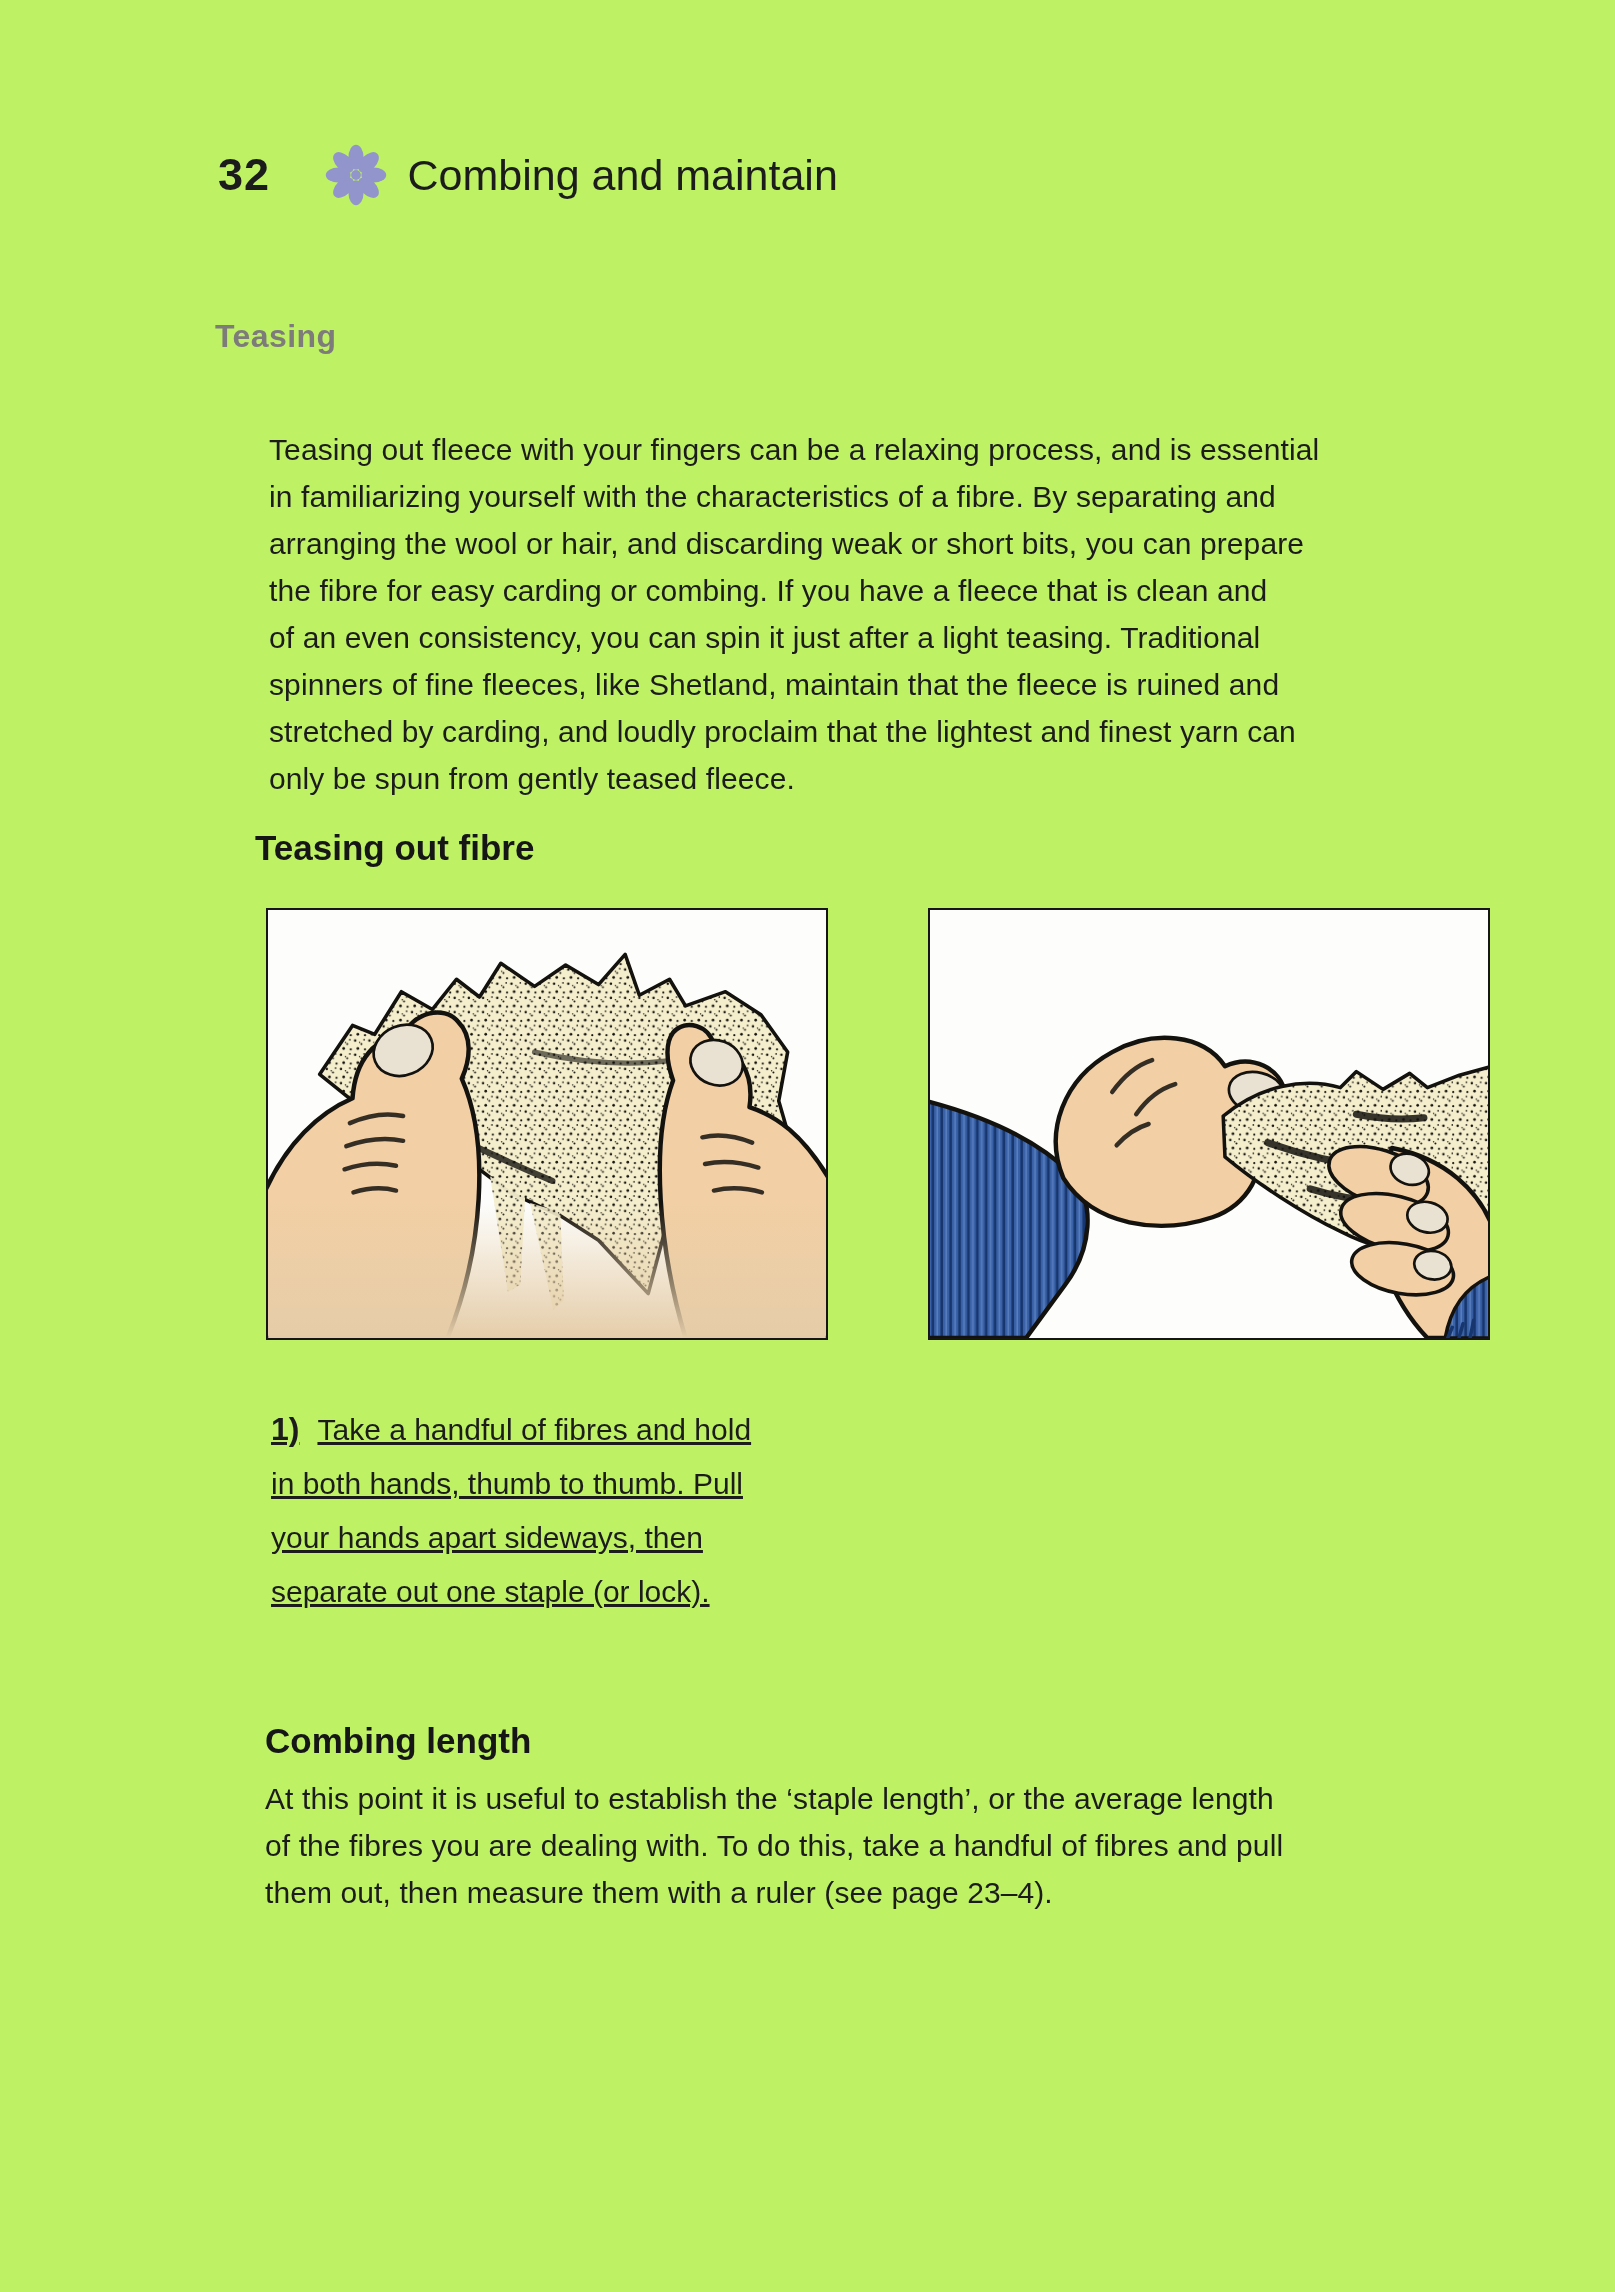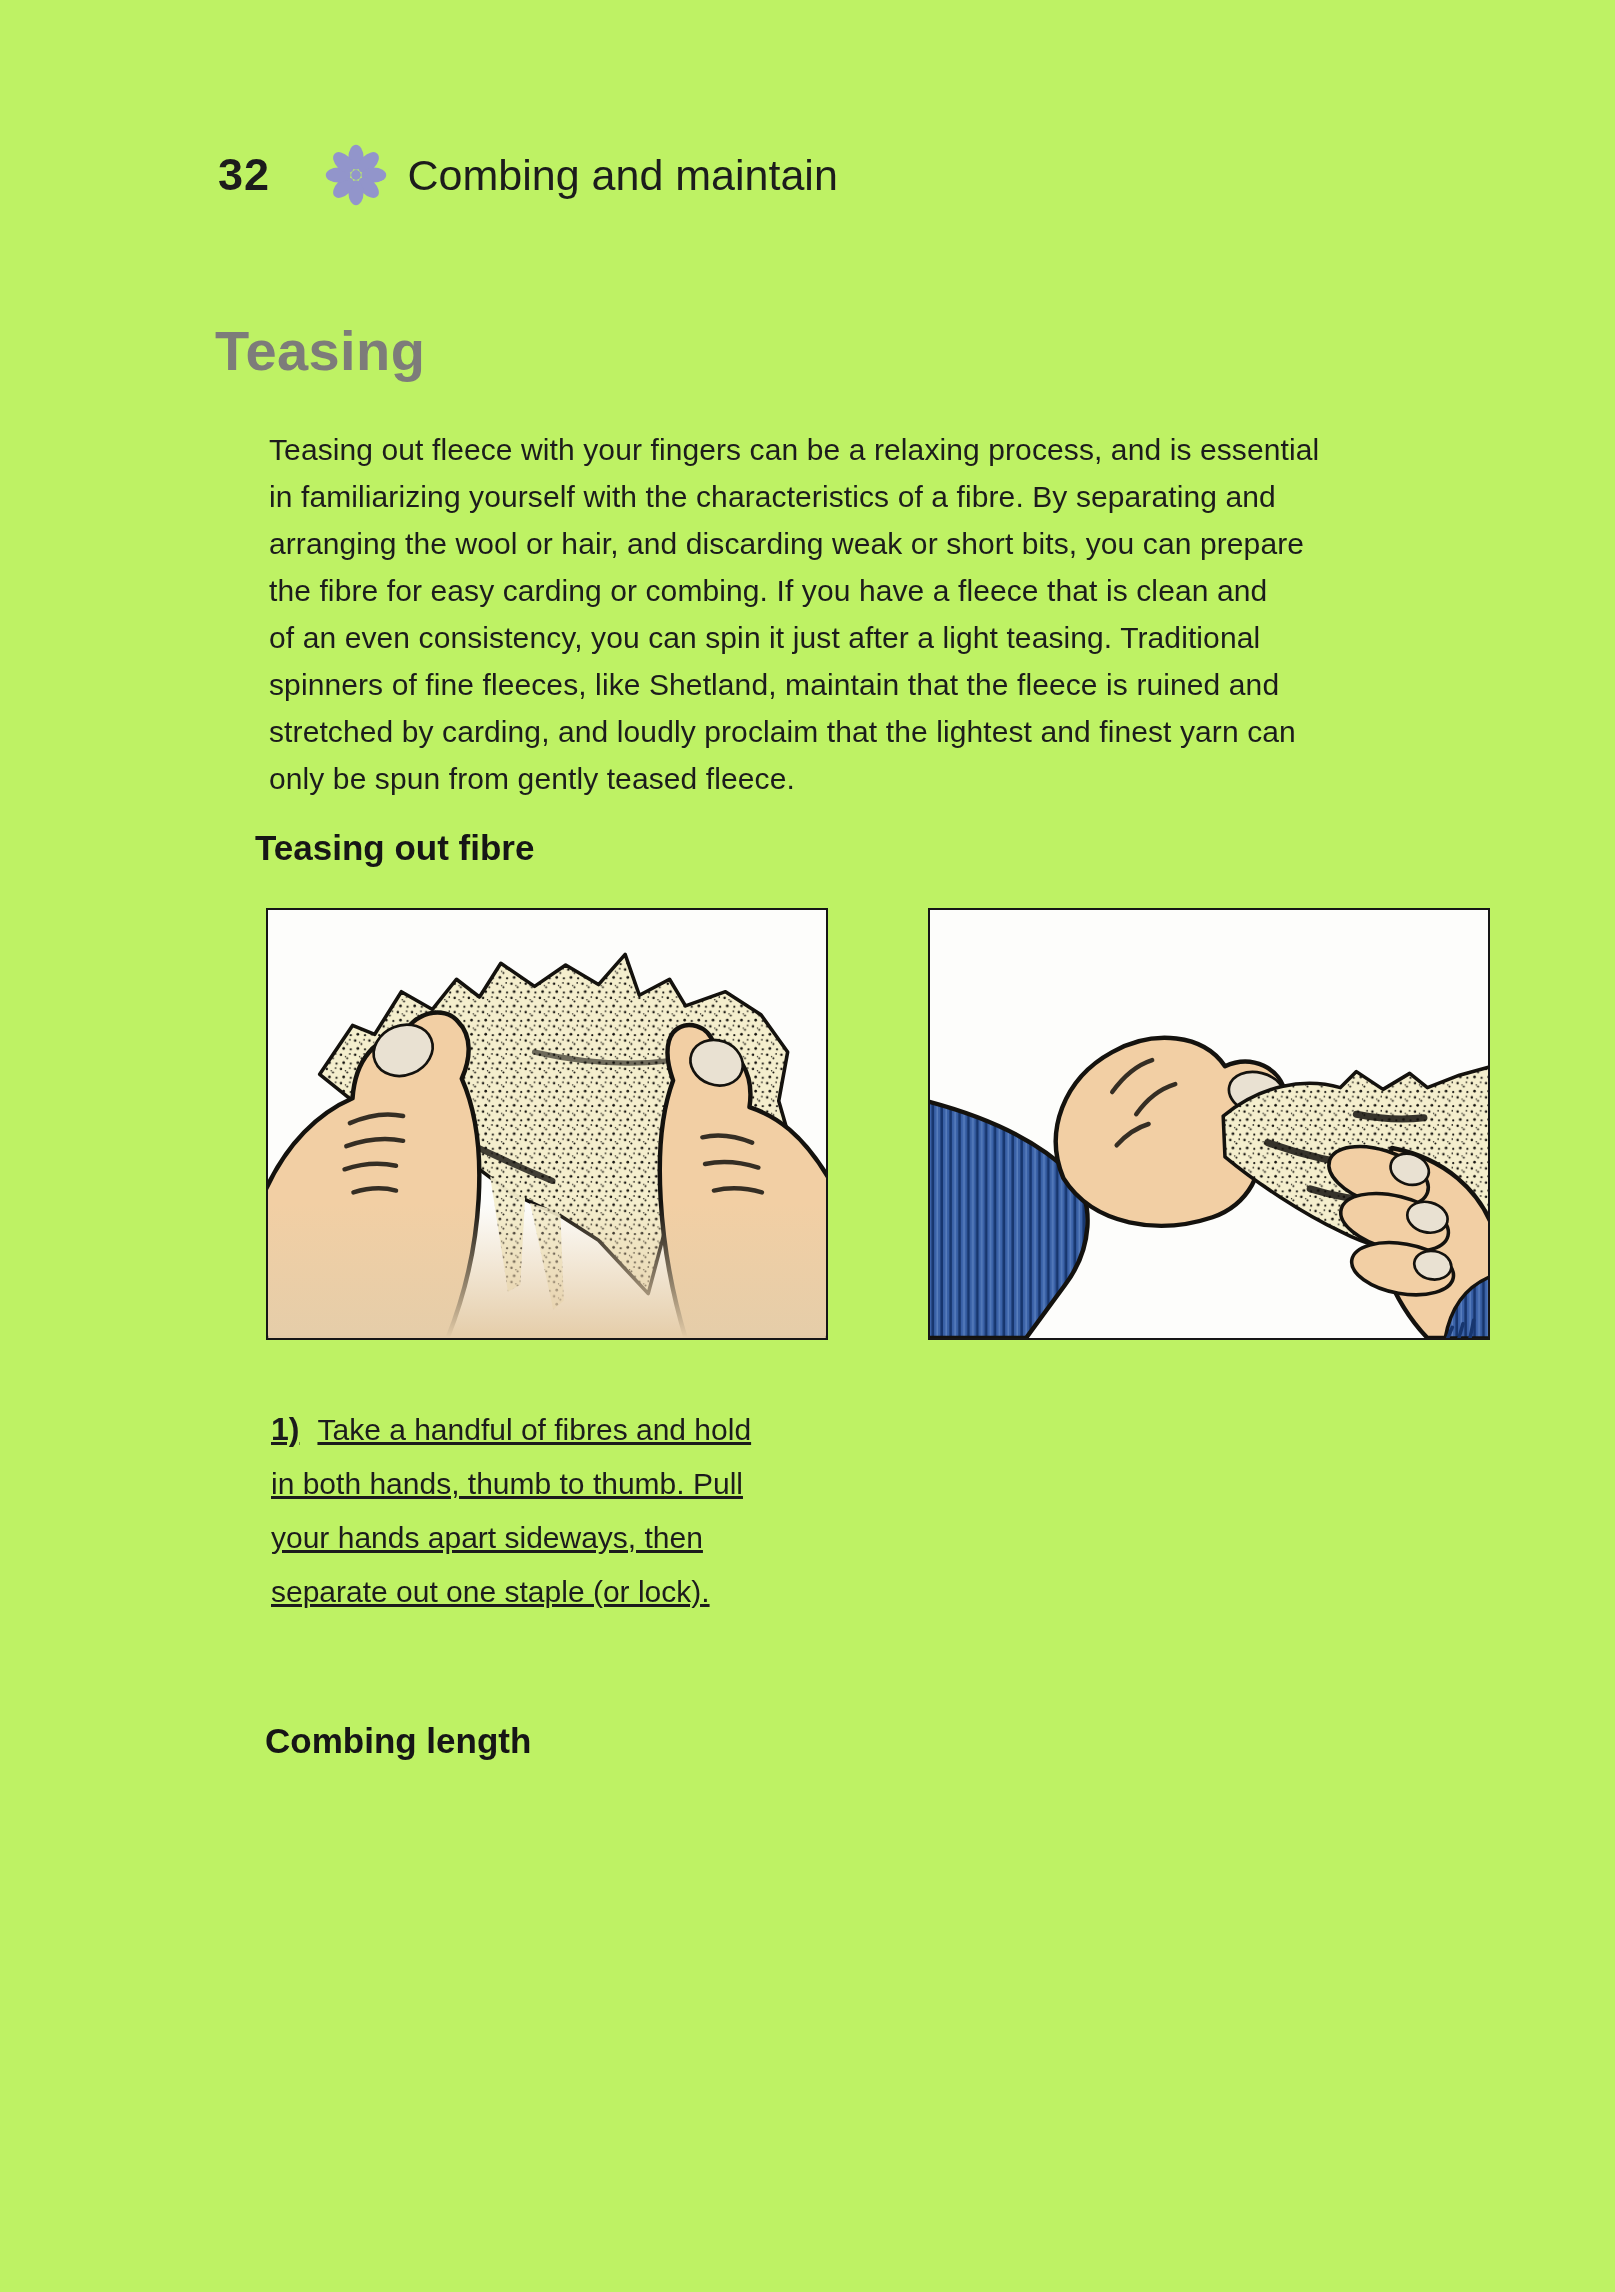--- a/index.html
+++ b/index.html
@@ -9,21 +9,21 @@
     background:#bef264;color:#1c1c1c;overflow:hidden;padding-left:16px;
   }
   
   .page-header{position:absolute;left:218px;top:143px;display:flex;align-items:center;}
   .page-number{font-size:45px;font-weight:700;letter-spacing:0.9px;}
   .flower{width:64px;height:64px;margin-left:54px;flex:0 0 auto;}
   .chapter-title{font-size:43px;font-weight:400;margin-left:19.7px;white-space:nowrap;}
   
   .section-heading{
     position:absolute;left:215px;top:318px;margin:0;
-    font-size:56px;font-weight:700;color:#7d7c7a;letter-spacing:0.4px;
+    font-size:32px;font-weight:700;color:#7d7c7a;letter-spacing:0.4px;
   }
   .sub-heading{
     position:absolute;margin:0;font-size:35px;font-weight:700;color:#161616;
   }
   .sub-heading.fibre{left:255px;top:828px;}
   .sub-heading.staple{left:265px;top:1721px;}
   
   .bodytext{
     position:absolute;margin:0;font-size:30px;line-height:47px;color:#1c1c1c;
     letter-spacing:0.1px;
@@ -183,15 +183,18 @@
   </figure>
 
   <p class="caption cap1">
     <b class="capnum">1)</b><span class="lines">Take a handful of fibres and hold
 in both hands, thumb to thumb. Pull
 your hands apart sideways, then
 separate out one staple (or lock).</span>
   </p>
 
   <h2 class="sub-heading staple">Combing length</h2>
+  <p class="bodytext staple-par lines">At this point it is useful to establish the ‘staple length’, or the average length
+of the fibres you are dealing with. To do this, take a handful of fibres and pull
+them out, then measure them with a ruler (see page 23–4).</p>
 
 </div>
 
 
 </body></html>

